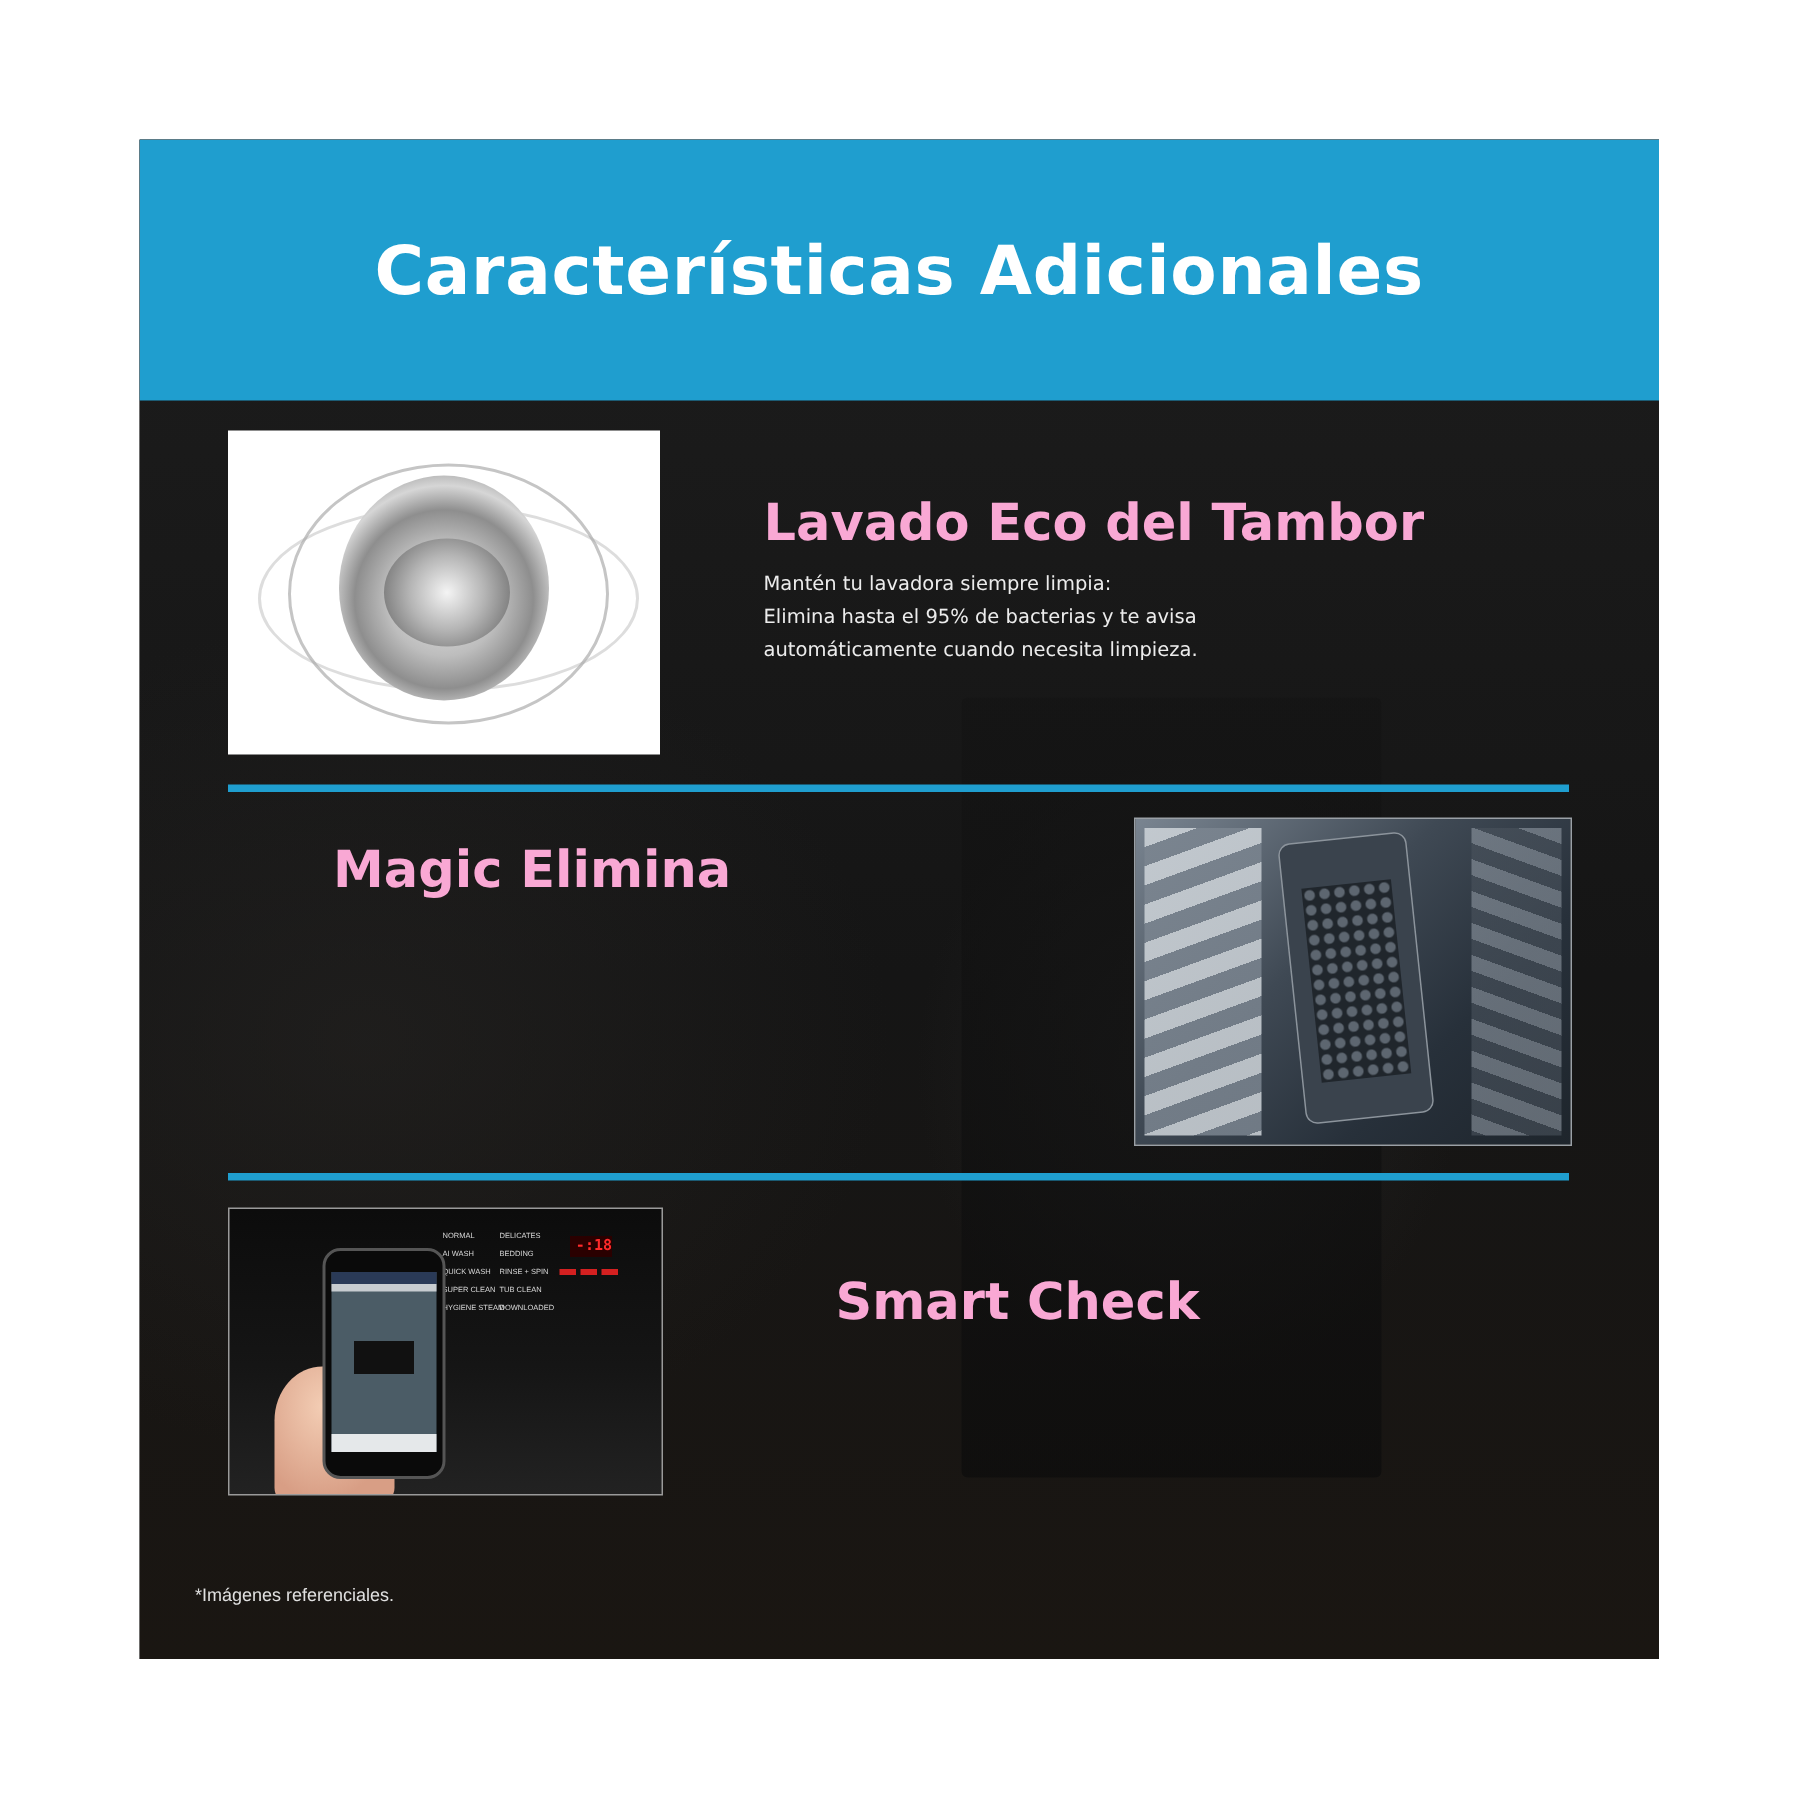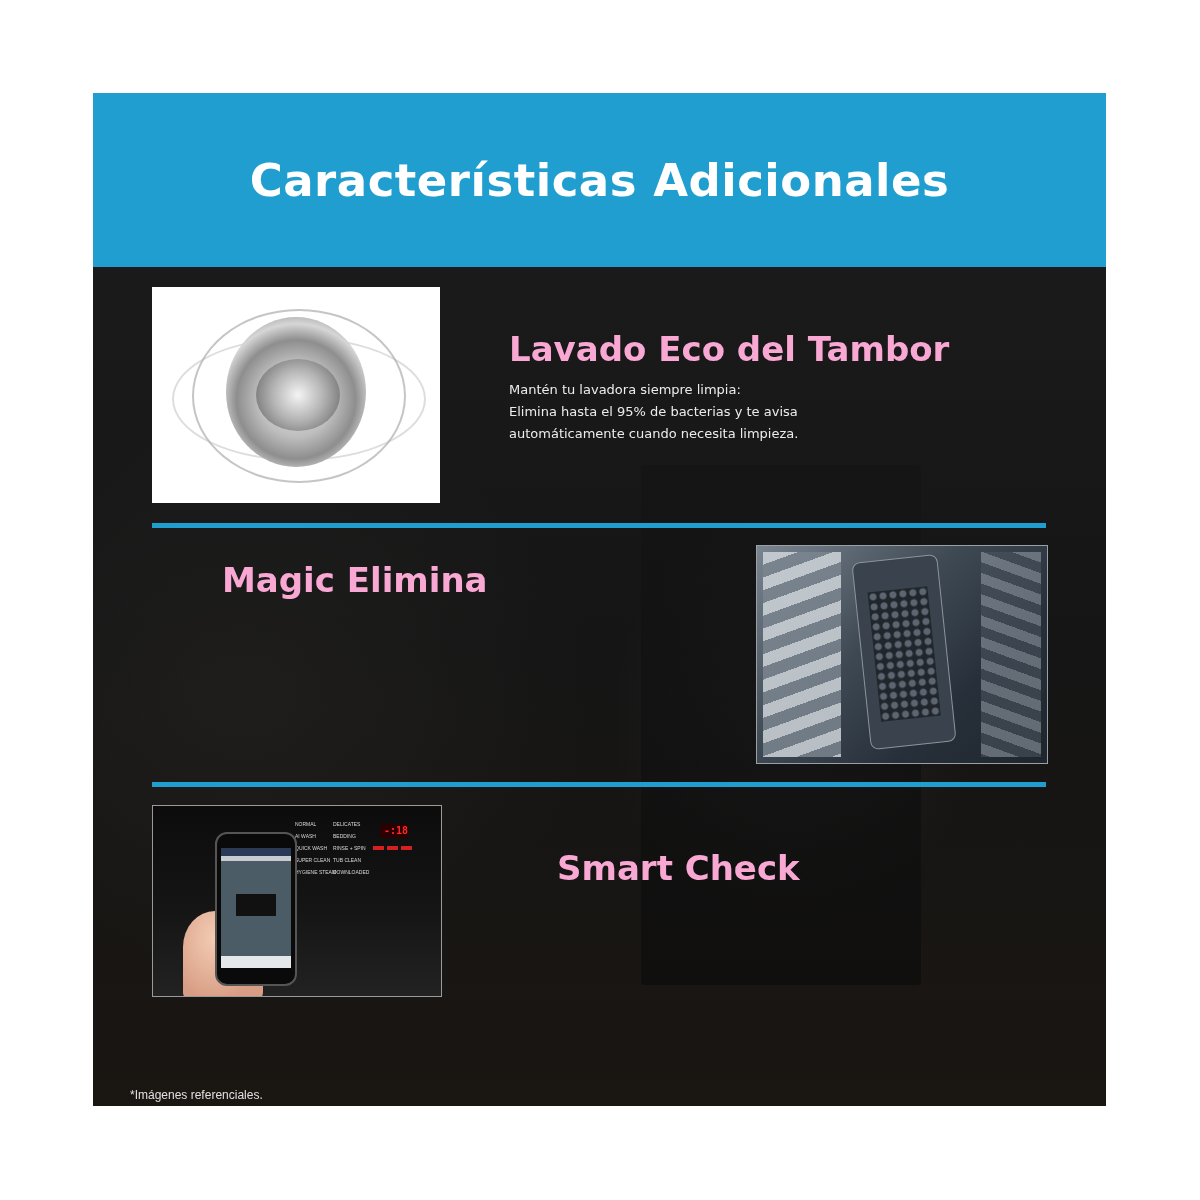--- a/index.html
+++ b/index.html
@@ -11,21 +11,21 @@
         radial-gradient(ellipse 500px 400px at 150px 600px, rgba(40,38,36,0.5), rgba(0,0,0,0) 70%),
         linear-gradient(180deg, #1d1d1d 0%, #151515 55%, #1a1612 100%);
     }
     .washer-silhouette { position: absolute; left: 548px; top: 372px; width: 280px; height: 520px; background: linear-gradient(180deg, #141414, #0c0c0c); border-radius: 4px; opacity: 0.7; }
     .header { position: absolute; left: 0; top: 0; width: 1013px; height: 174px; background: #1f9ecf; display: flex; align-items: center; justify-content: center; }
     .header-title { color: #ffffff; font-size: 45px; font-weight: bold; letter-spacing: 0.5px; font-family: "DejaVu Sans", sans-serif; }
     .divider { position: absolute; height: 5px; background: #1f9ecf; }
     .img-box { position: absolute; overflow: hidden; }
     .feature-title { position: absolute; color: #f9a8d4; font-size: 34px; font-weight: bold; white-space: nowrap; }
     .feature-body { position: absolute; color: #ececec; font-size: 13px; line-height: 22px; white-space: pre-line; }
-    .footnote { position: absolute; left: 37px; top: 963px; color: #e0e0e0; font-size: 12px; font-family: "Liberation Sans", sans-serif; margin-top: 32px; }
+    .footnote { position: absolute; left: 37px; top: 963px; color: #e0e0e0; font-size: 12px; font-family: "Liberation Sans", sans-serif; }
 
     
     .drum-img { left: 59px; top: 194px; width: 288px; height: 216px; background: #ffffff; }
     .drum-outer { position: absolute; left: 74px; top: 30px; width: 140px; height: 150px; border-radius: 50%; background: radial-gradient(circle at 50% 55%, #e8e8e8 0%, #bdbdbd 35%, #8e8e8e 55%, #d6d6d6 70%, #9a9a9a 85%, #eeeeee 100%); }
     .drum-inner { position: absolute; left: 104px; top: 72px; width: 84px; height: 72px; border-radius: 50%; background: radial-gradient(circle, #f4f4f4 0%, #b5b5b5 45%, #7c7c7c 80%); }
     .splash { position: absolute; border-radius: 50%; border: 2px solid rgba(150,150,150,0.55); }
 
     
     .filter-img { left: 663px; top: 452px; width: 290px; height: 217px; background: linear-gradient(135deg, #7a8591 0%, #3f4954 40%, #27303a 70%, #1e252c 100%); border: 1px solid #9aa0a6; }
     .filter-left { position: absolute; left: 6px; top: 6px; width: 78px; height: 205px; background: repeating-linear-gradient(160deg, #cfd5da 0 12px, #7b8590 12px 24px); opacity: 0.85; }

